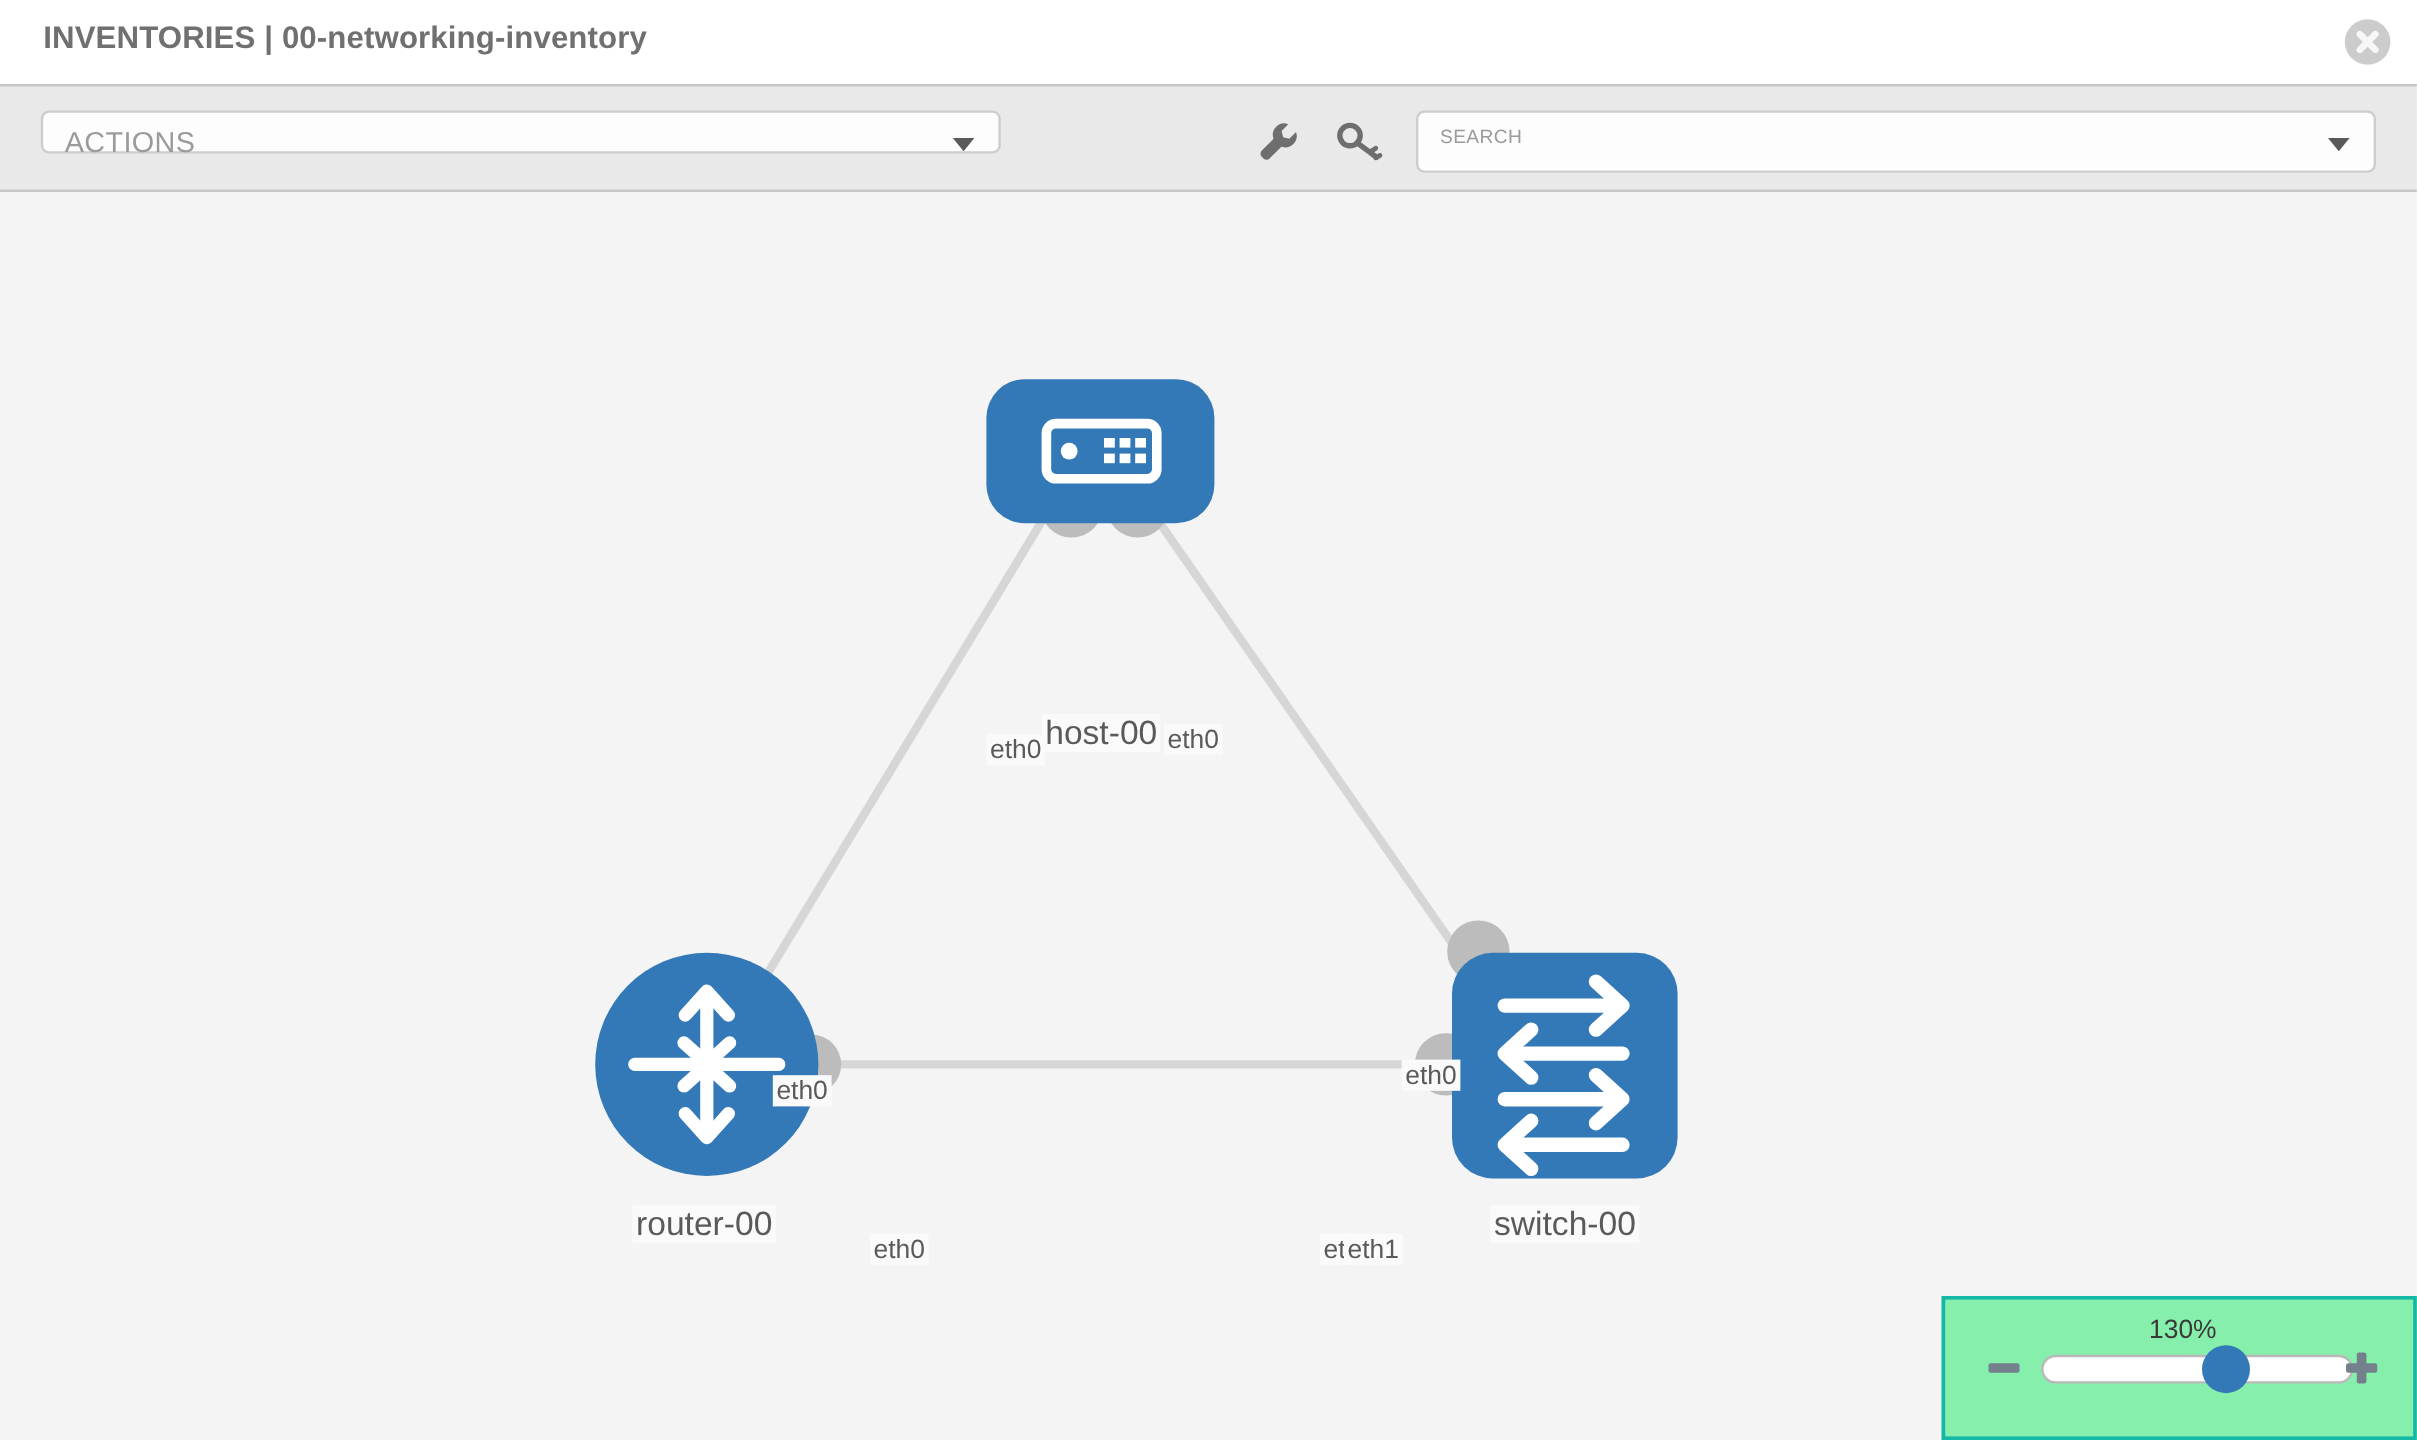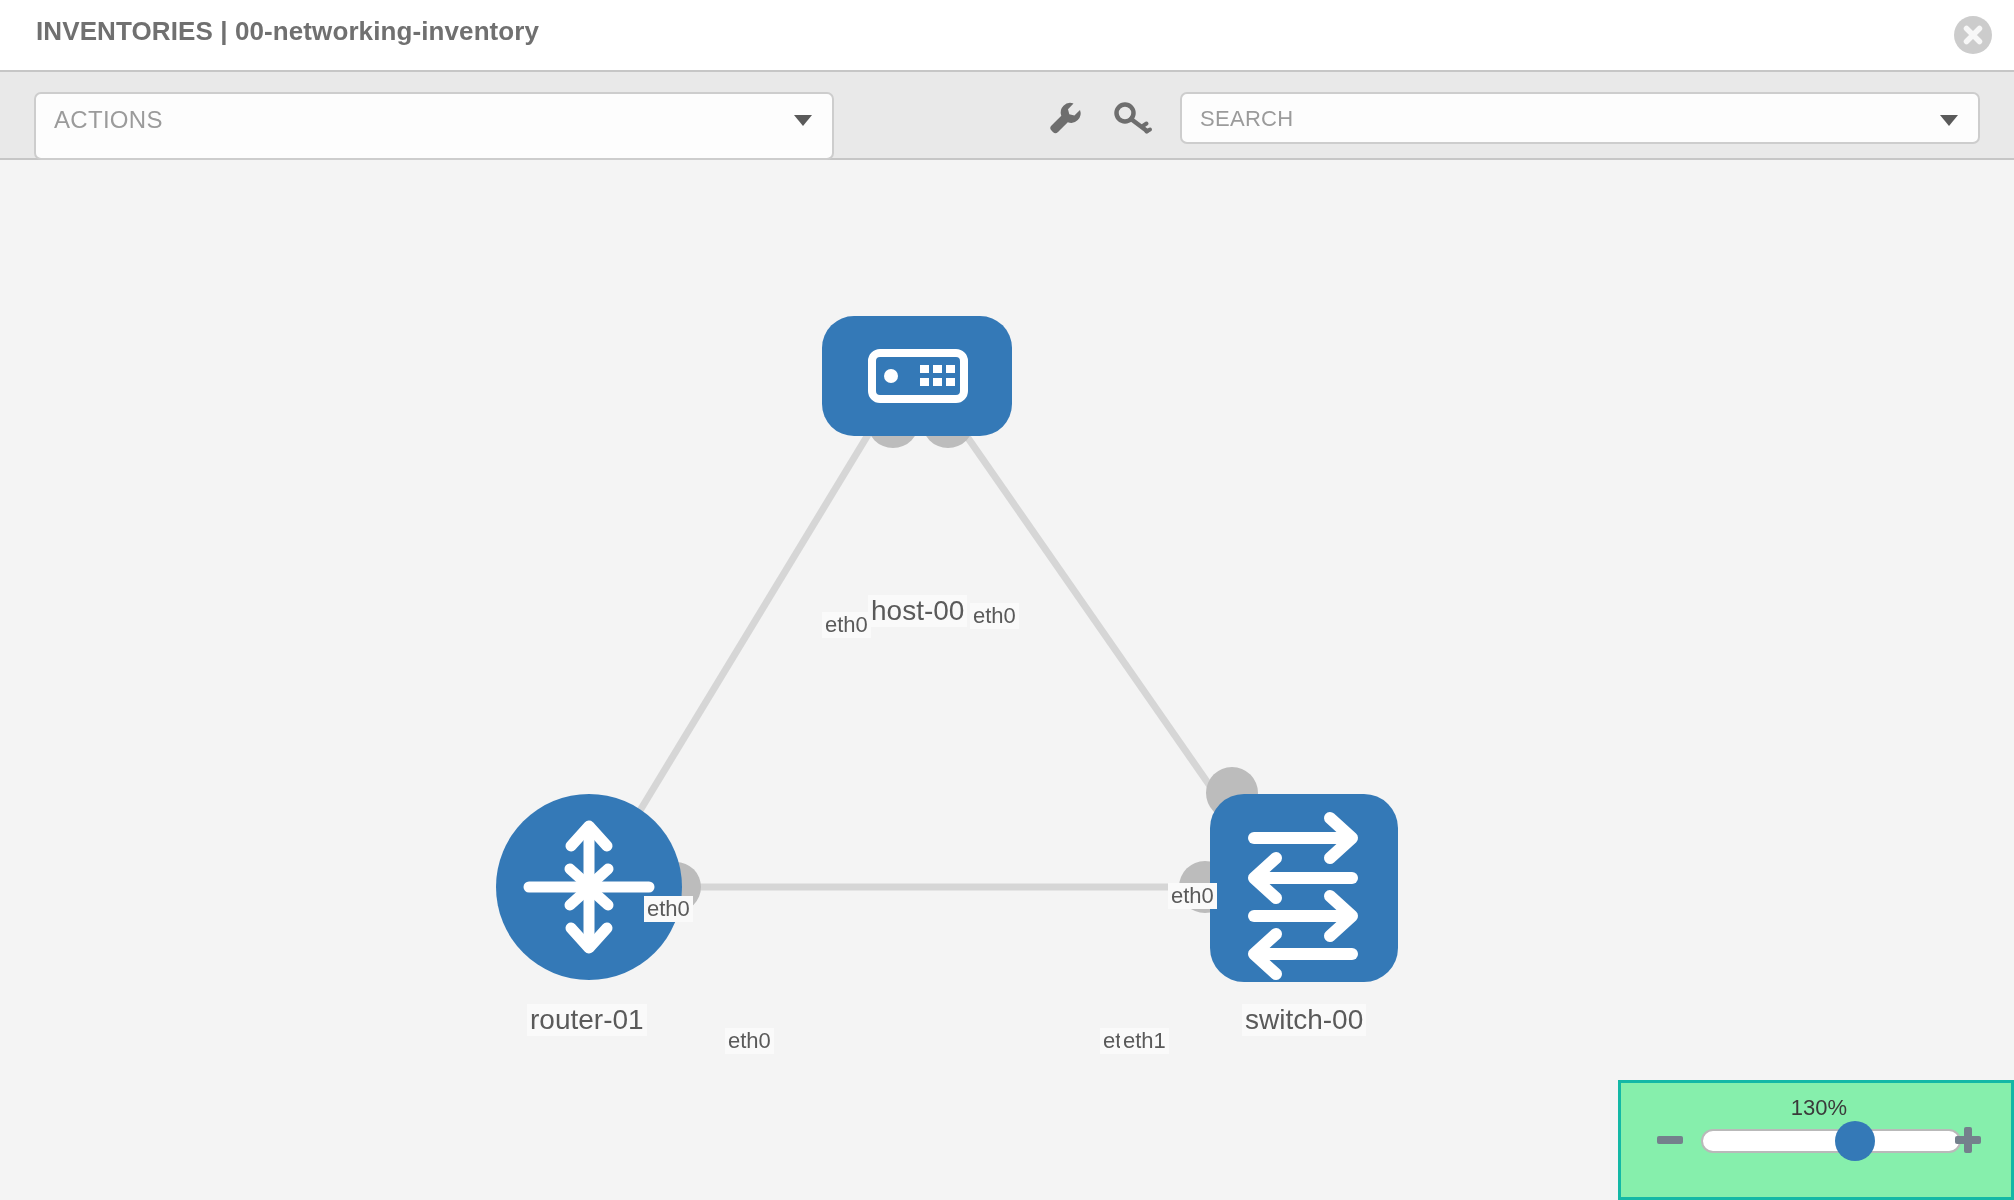--- a/index.html
+++ b/index.html
@@ -36,21 +36,21 @@
   
   .toolbar {
     position: absolute; left: 0; top: 70px;
     width: 2014px; height: 90px;
     background: #e9e9e9;
     border-top: 2px solid #c6c6c6;
     border-bottom: 2px solid #c6c6c6;
   }
   .actions-select {
     position: absolute; left: 34px; top: 20px;
-    width: 800px; height: 68px;
+    width: 800px; height: 36px;
     background: #fdfdfd;
     border: 2px solid #cdcdcd;
     border-radius: 7px;
     cursor: pointer;
   }
   .actions-select .sel-label {
     position: absolute; left: 18px; top: 12px;
     font-size: 24px; color: #9b9b9b;
     letter-spacing: 0.3px;
   }
@@ -73,21 +73,21 @@
   .search-box {
     position: absolute; left: 1180px; top: 20px;
     width: 800px; height: 52px;
     background: #fdfdfd;
     border: 2px solid #cdcdcd;
     border-radius: 7px;
     cursor: text;
   }
   .search-box .sel-label {
     position: absolute; left: 18px; top: 12px;
-    font-size: 22px; color: #9b9b9b;
+    font-size: 16px; color: #9b9b9b;
     letter-spacing: 0.3px;
   }
 
   
   .canvas {
     position: absolute; left: 0; top: 160px;
     width: 2014px; height: 1040px;
     background: #f4f4f4;
     overflow: hidden;
   }
@@ -251,21 +251,21 @@
         <path d="M1254 756 L1350 756"></path>
         <path d="M1330 736 L1352 756 L1330 776"></path>
 
         <path d="M1352 794 L1256 794"></path>
         <path d="M1276 774 L1254 794 L1276 814"></path>
       </g>
     </g>
   </svg>
 
   <div class="nlabel nlabel-node" style="left:868px; top:435px;">host-00</div>
-  <div class="nlabel nlabel-node" style="left:527px; top:844px;">router-01</div>
+  <div class="nlabel nlabel-node" style="left:527px; top:844px;">router-00</div>
   <div class="nlabel nlabel-node" style="left:1242px; top:844px;">switch-00</div>
 
   <div class="nlabel nlabel-if" style="left:822px; top:452px;">eth0</div>
   <div class="nlabel nlabel-if" style="left:970px; top:443px;">eth0</div>
   <div class="nlabel nlabel-if" style="left:644px; top:736px;">eth0</div>
   <div class="nlabel nlabel-if" style="left:1168px; top:723px;">eth0</div>
   <div class="nlabel nlabel-if" style="left:725px; top:868px;">eth0</div>
   <div class="nlabel nlabel-if" style="left:1100px; top:868px;">etl</div>
   <div class="nlabel nlabel-if" style="left:1120px; top:868px;">eth1</div>
 </div>

